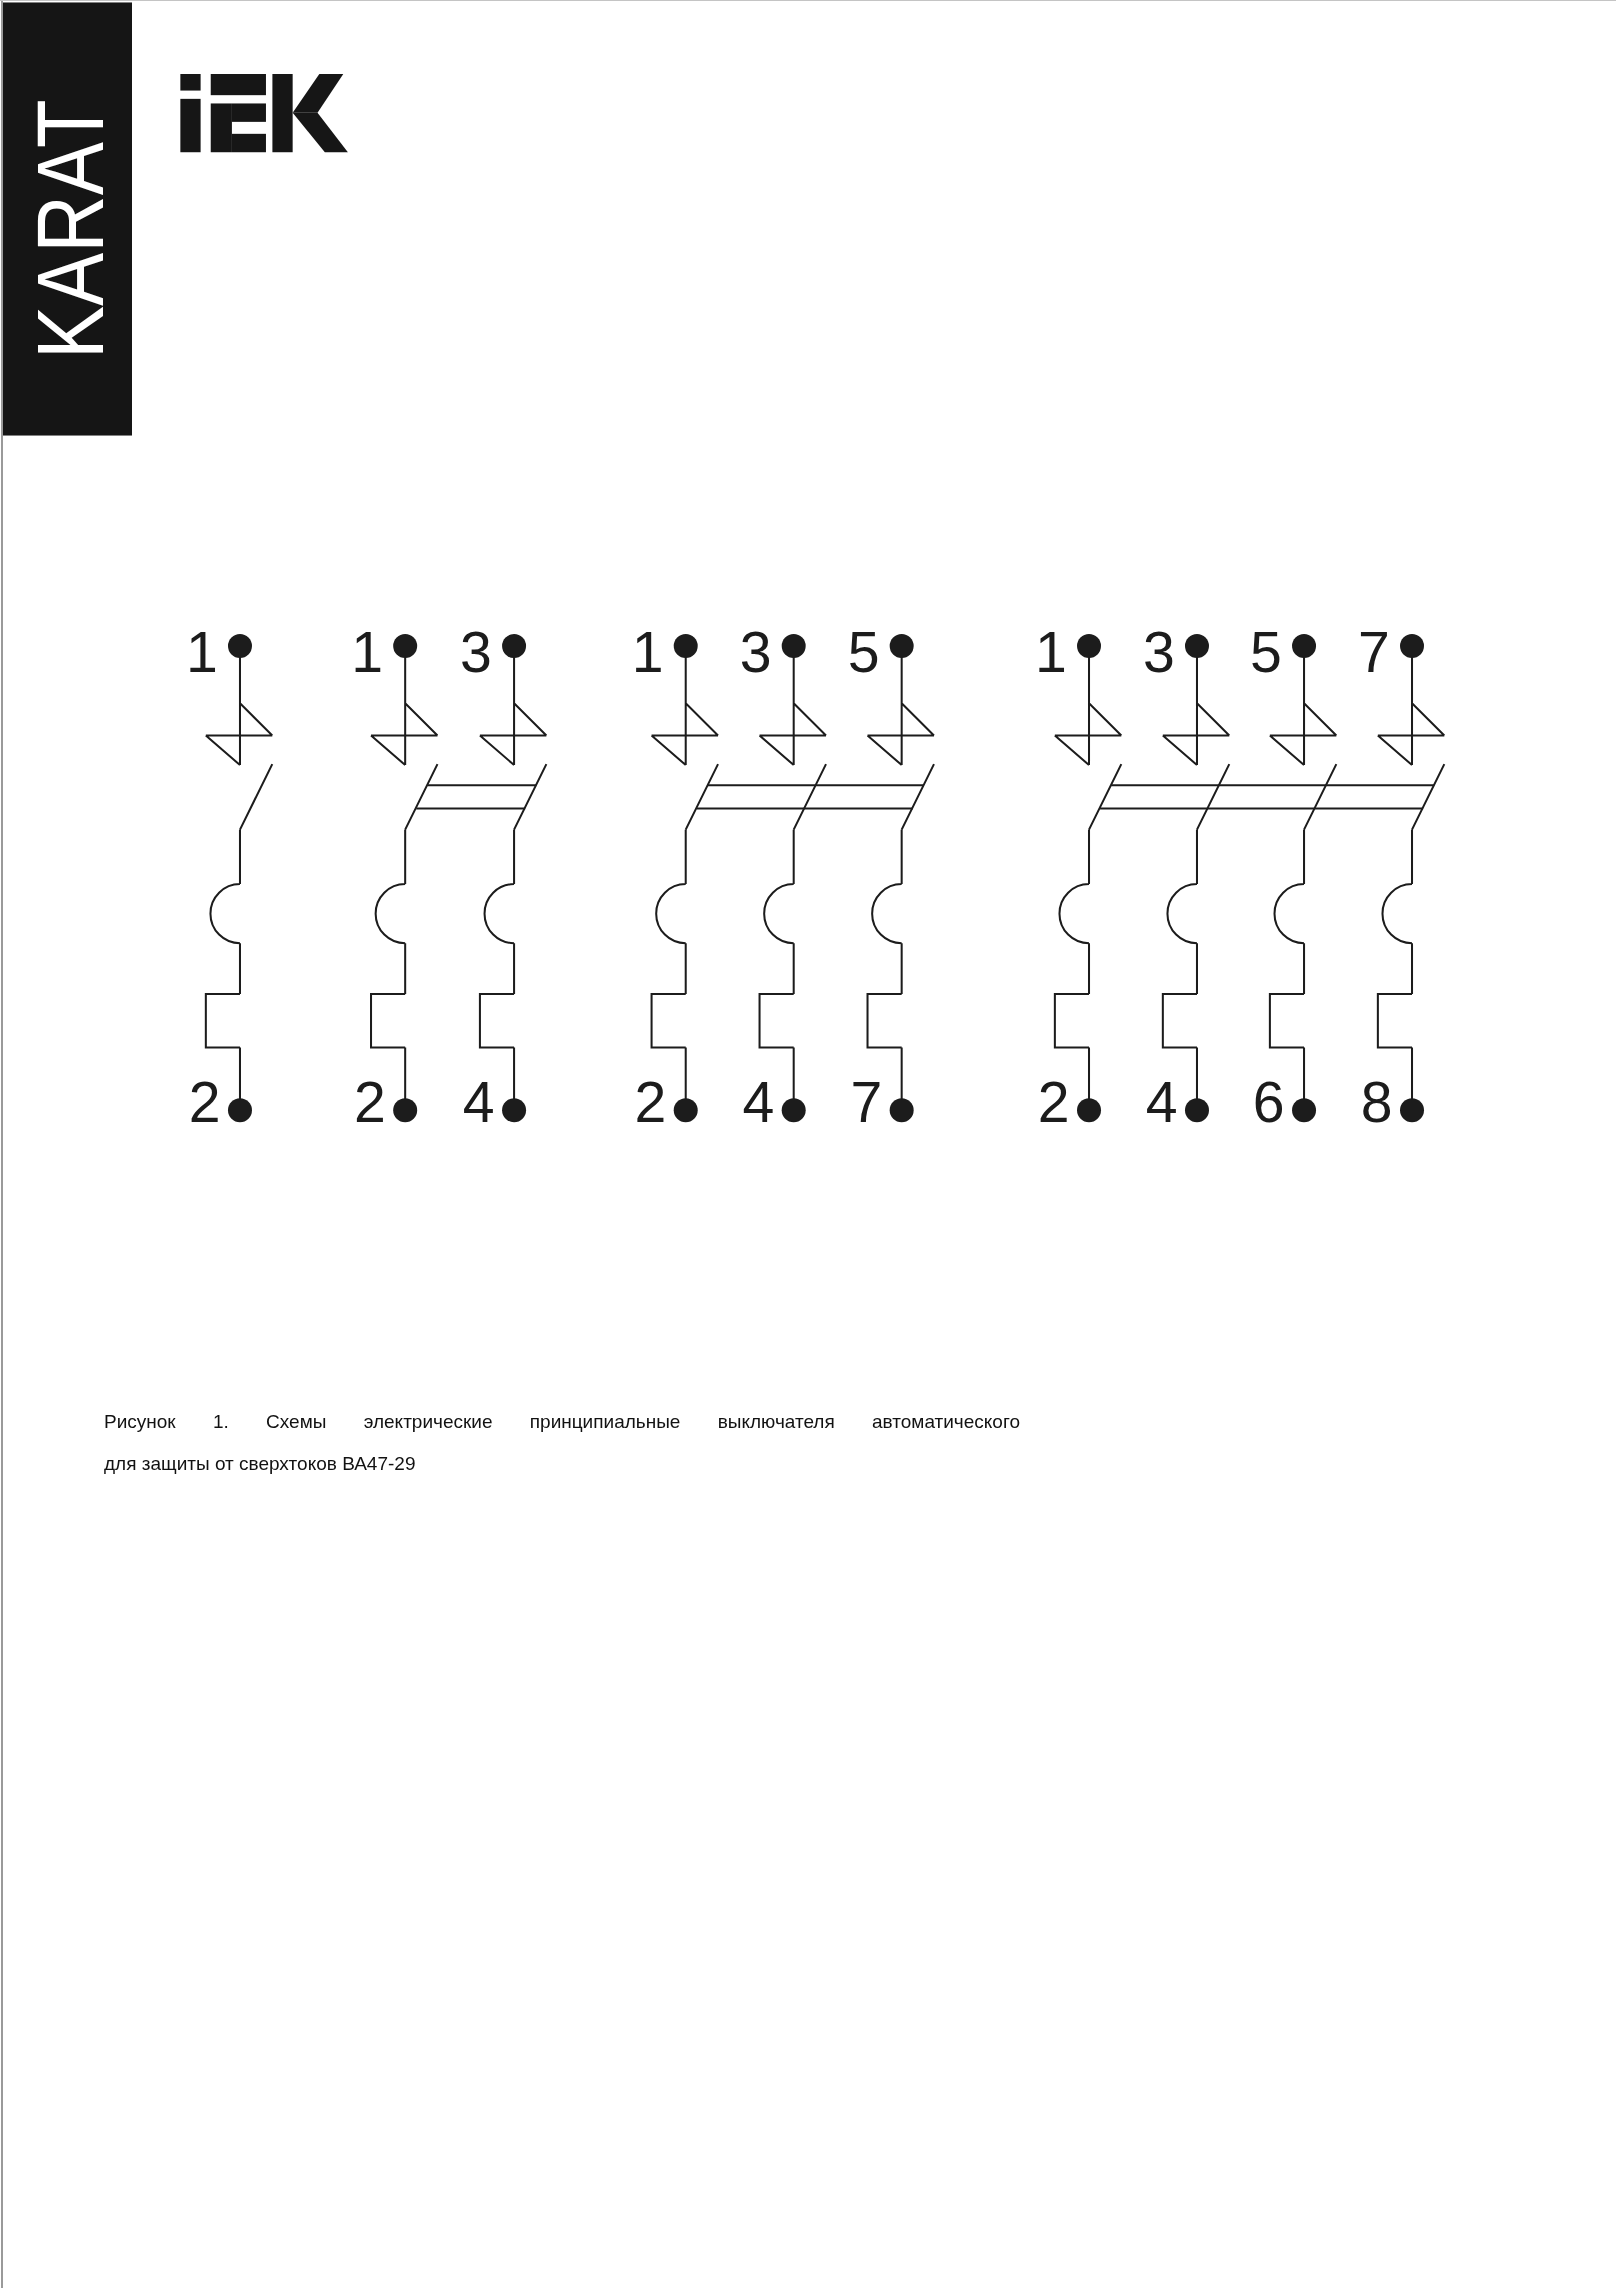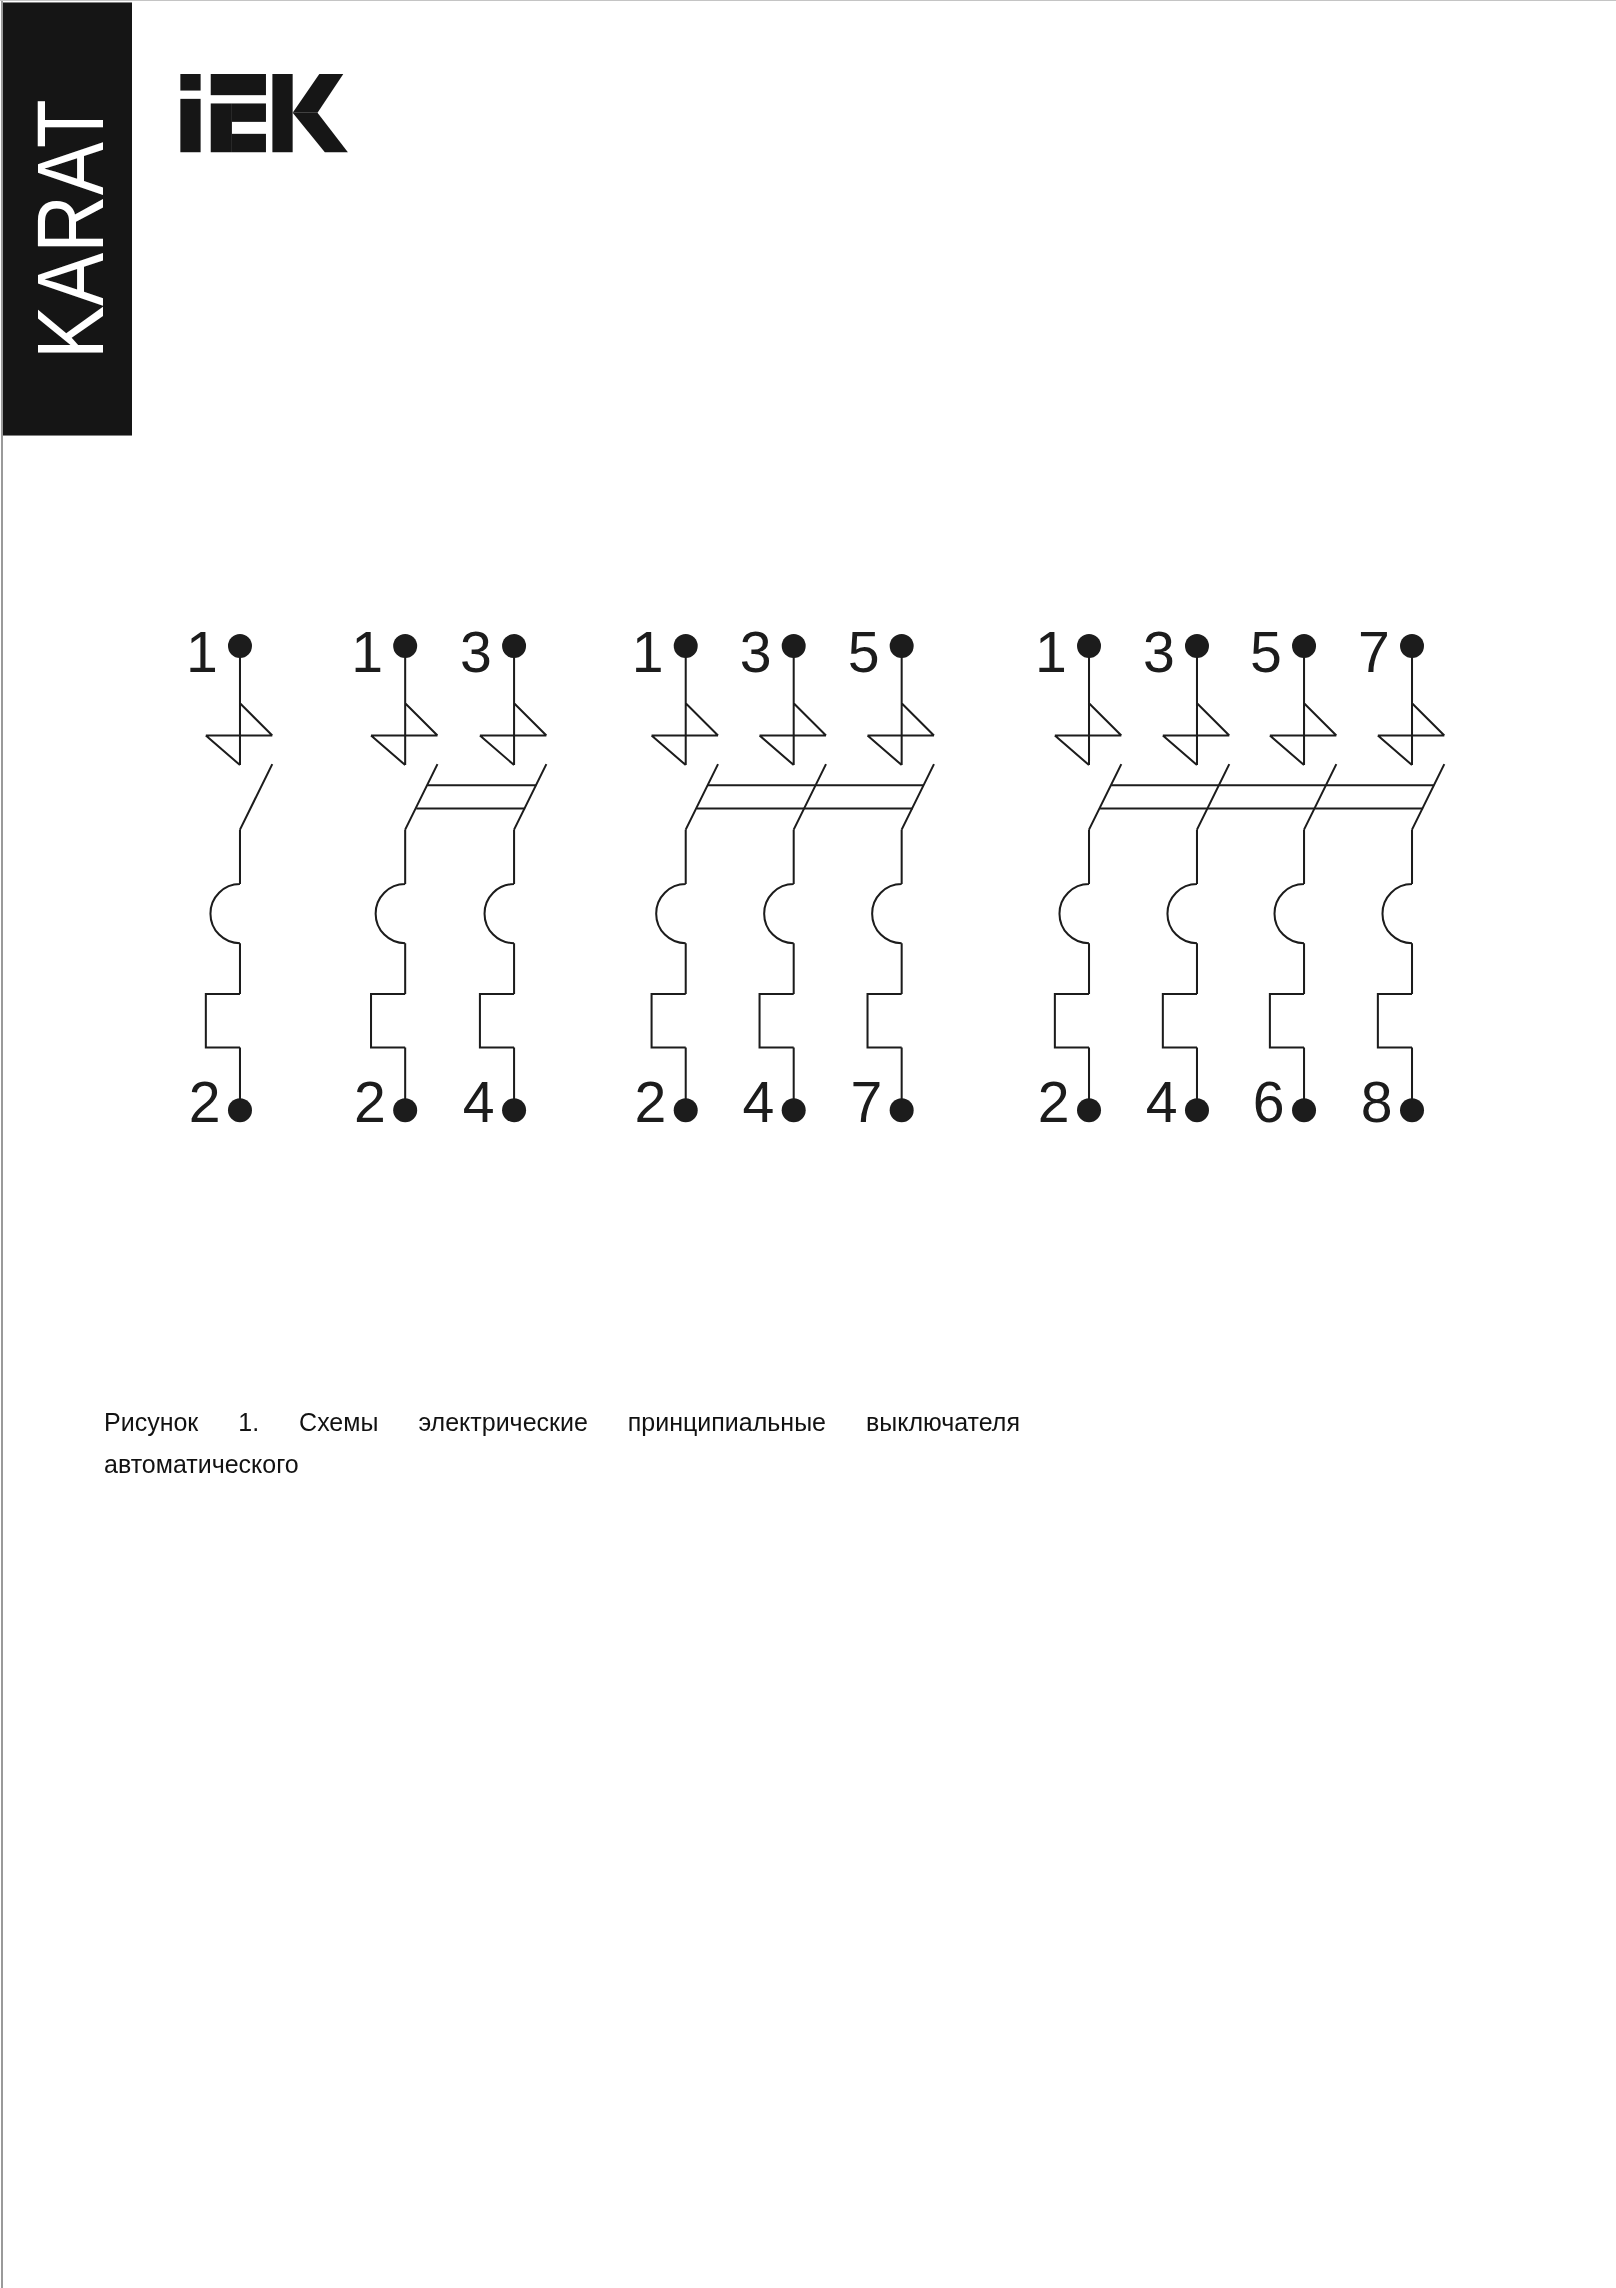--- a/index.html
+++ b/index.html
@@ -13,21 +13,21 @@
   .banner svg{display:block;}
   .banner text{
     font-family:"Liberation Sans",sans-serif;
     font-size:103px;font-weight:400;
   }
   .logo{position:absolute;left:180px;top:74px;}
   .schematics{position:absolute;left:0;top:0;}
   .schematics text{font-family:"Liberation Sans",sans-serif;}
   .caption{
     position:absolute;left:104px;top:1401px;width:916px;
-    font-size:25px;line-height:42px;color:#121212;font-weight:500;
+    font-size:19px;line-height:42px;color:#121212;font-weight:500;
   }
   .caption .l1{text-align:justify;text-align-last:justify;}
   .caption .l2{text-align:left;}
 </style>
 </head>
 <body>
 
 <div class="edge-left"></div>
 <div class="edge-top"></div>
 
@@ -114,14 +114,15 @@
       <circle cx="1530" cy="1203" r="13" fill="#1c1c1c"></circle>
       <text x="1506" y="728" text-anchor="end" font-size="62" fill="#1c1c1c">7</text>
       <text x="1509" y="1216" text-anchor="end" font-size="62" fill="#1c1c1c">8</text>
       <path d="M 1204 851 H 1554" stroke="#1c1c1c" stroke-width="2.2" fill="none"></path>
       <path d="M 1192 876 H 1542" stroke="#1c1c1c" stroke-width="2.2" fill="none"></path>
     </g>
   </svg>
 
 <div class="caption">
   <div class="l1">Рисунок 1. Схемы электрические принципиальные выключателя автоматического</div>
+  <div class="l2">для защиты от сверхтоков ВА47-29</div>
 </div>
 
 
 </body></html>

